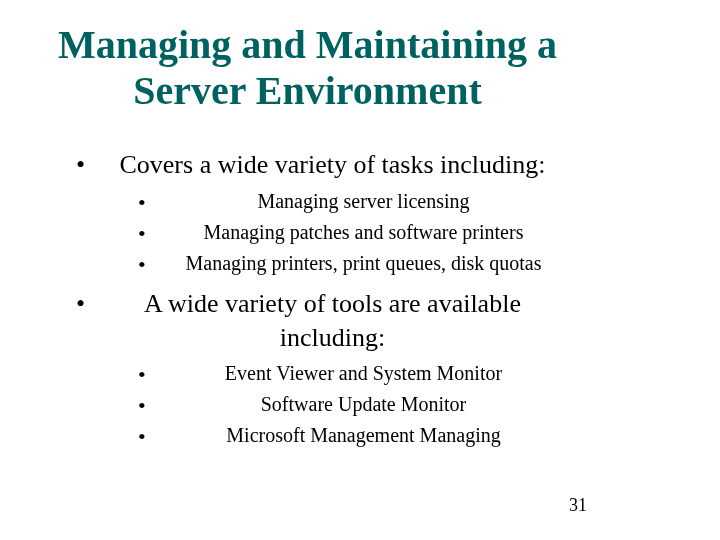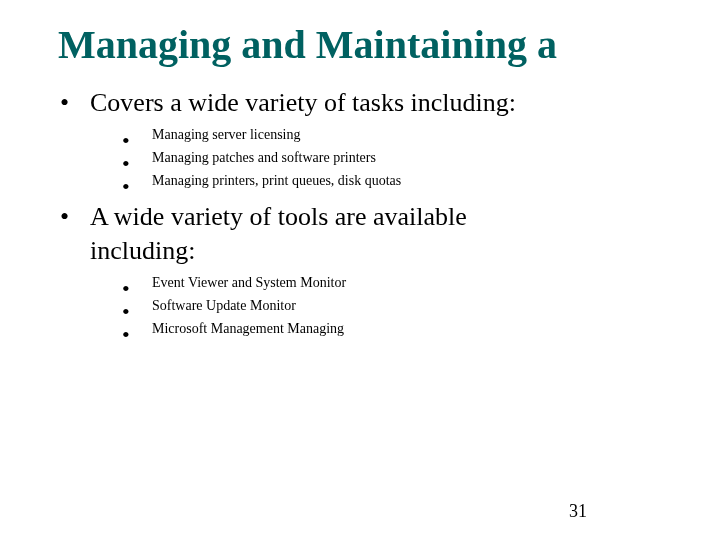--- a/index.html
+++ b/index.html
@@ -25,70 +25,72 @@
     line-height: 1.15;
     padding-top: 22px;
   }
   .body {
     padding: 18px 40px 0 60px;
     font-size: 26px;
     color: #000000;
   }
   ul.level1 {
     list-style: none;
-    margin: 0;
+    margin: 16px;
     padding: 0;
+    text-align: center;
   }
   ul.level1 > li {
     position: relative;
     padding-left: 30px;
     margin-bottom: 10px;
     line-height: 1.3;
   }
   ul.level1 > li::before {
     content: "•";
     position: absolute;
     left: 0;
     top: 0;
     font-size: 26px;
   }
   ul.level2 {
     list-style: none;
     margin: 6px 0 6px 0;
     padding: 0 0 0 32px;
-    font-size: 14px;
+    font-size: 20px;
   }
   ul.level2 > li {
     position: relative;
     padding-left: 30px;
     margin-bottom: 4px;
     line-height: 1.35;
   }
   ul.level2 > li::before {
     content: "•";
     position: absolute;
     left: 0;
     top: 0;
     font-size: 22px;
   }
   .pagenum {
     position: absolute;
     right: 28px;
-    bottom: 18px;
+    bottom: 24px;
     font-size: 18px;
     color: #000000;
   }
 </style>
 </head>
 <body>
 
 <div class="slide">
 
   <div class="title">
     <span>Managing and Maintaining a</span><br>
+    <span>Server Environment</span>
   </div>
 
   <div class="body">
     <ul class="level1">
       <li>
         <span>Covers a wide variety of tasks including:</span>
         <ul class="level2">
           <li><span>Managing server licensing</span></li>
           <li><span>Managing patches and software printers</span></li>
           <li><span>Managing printers, print queues, disk quotas</span></li>

